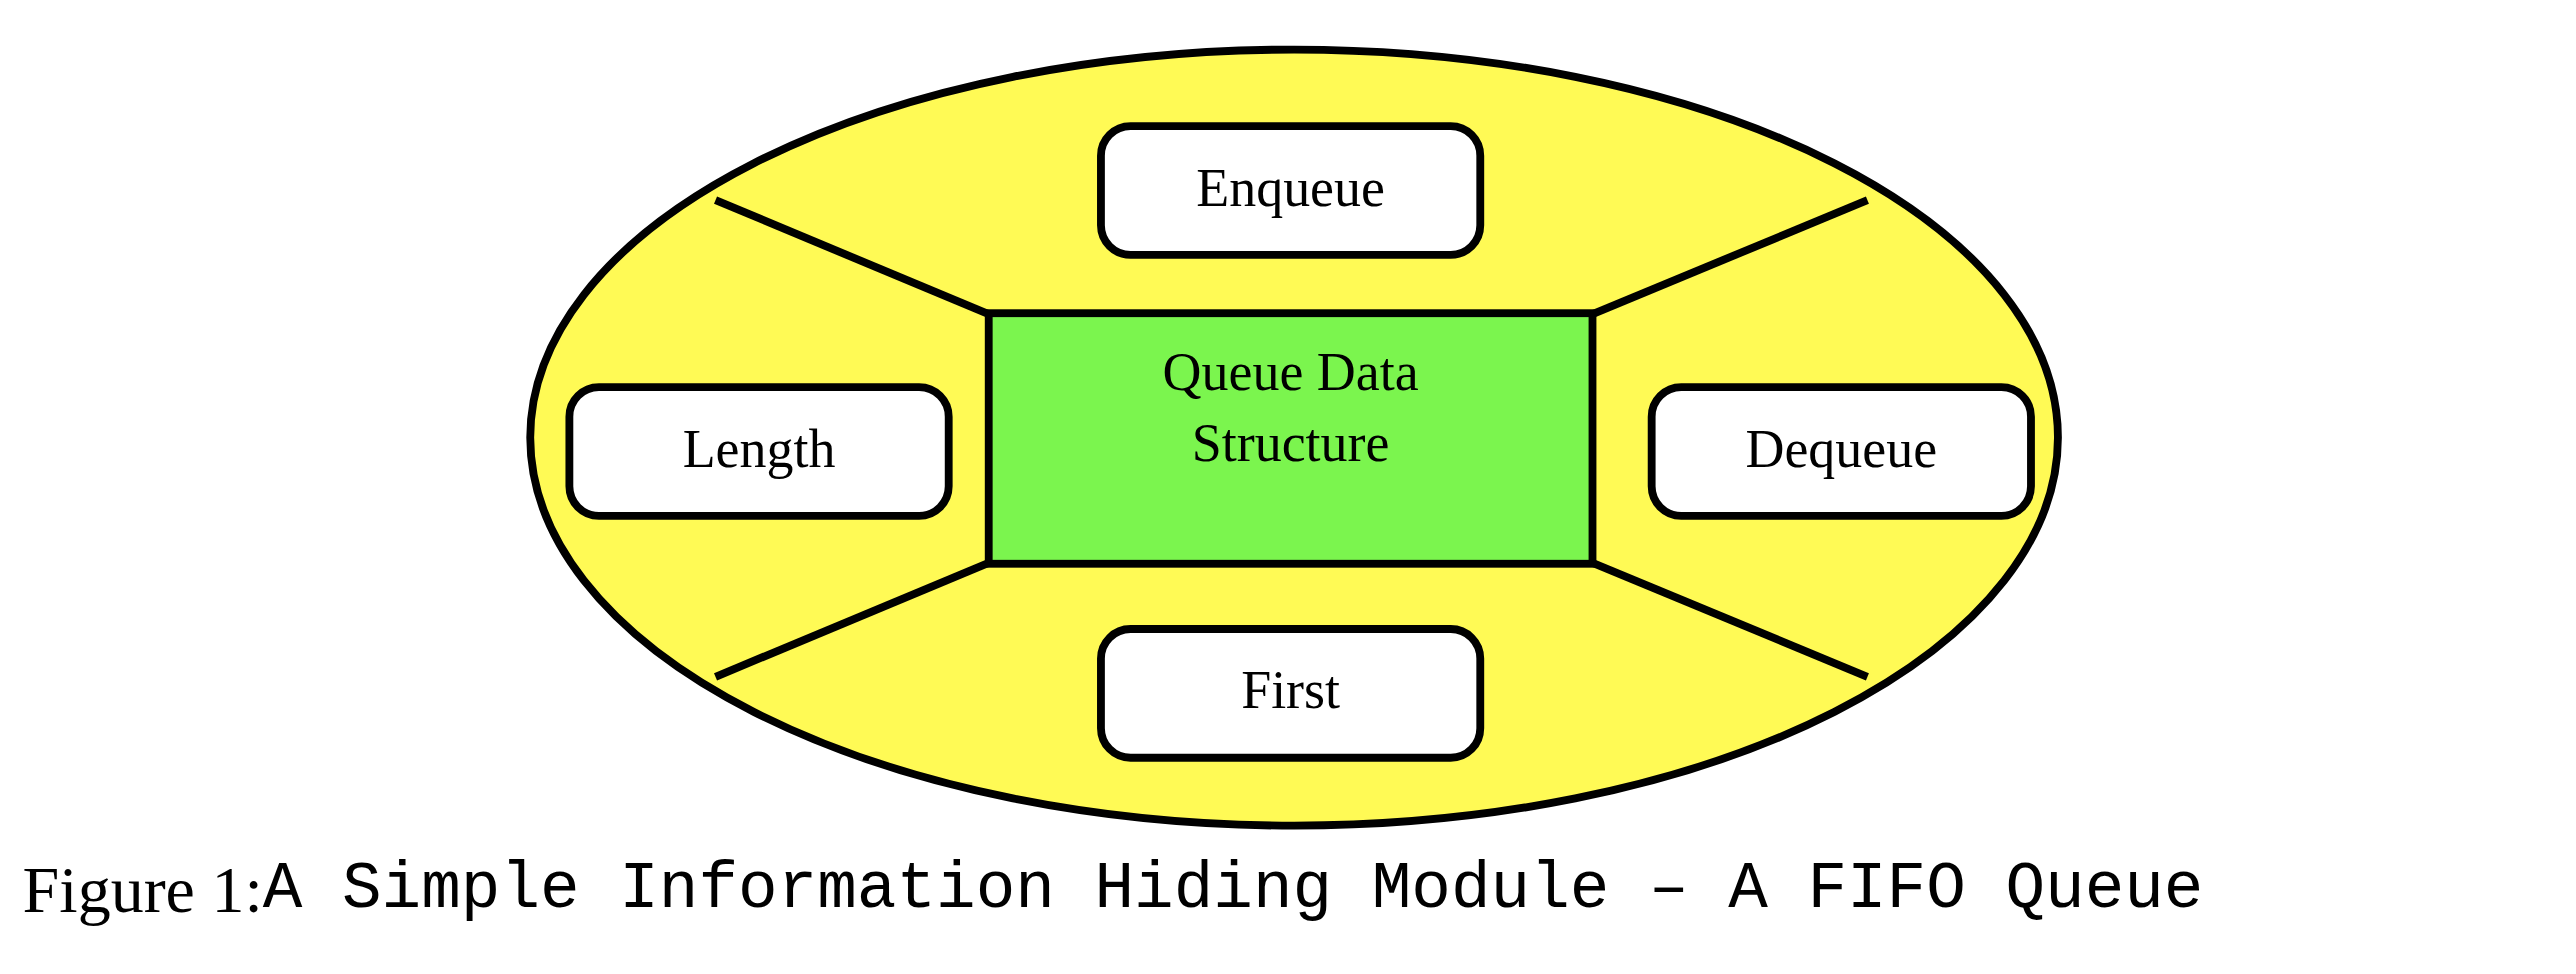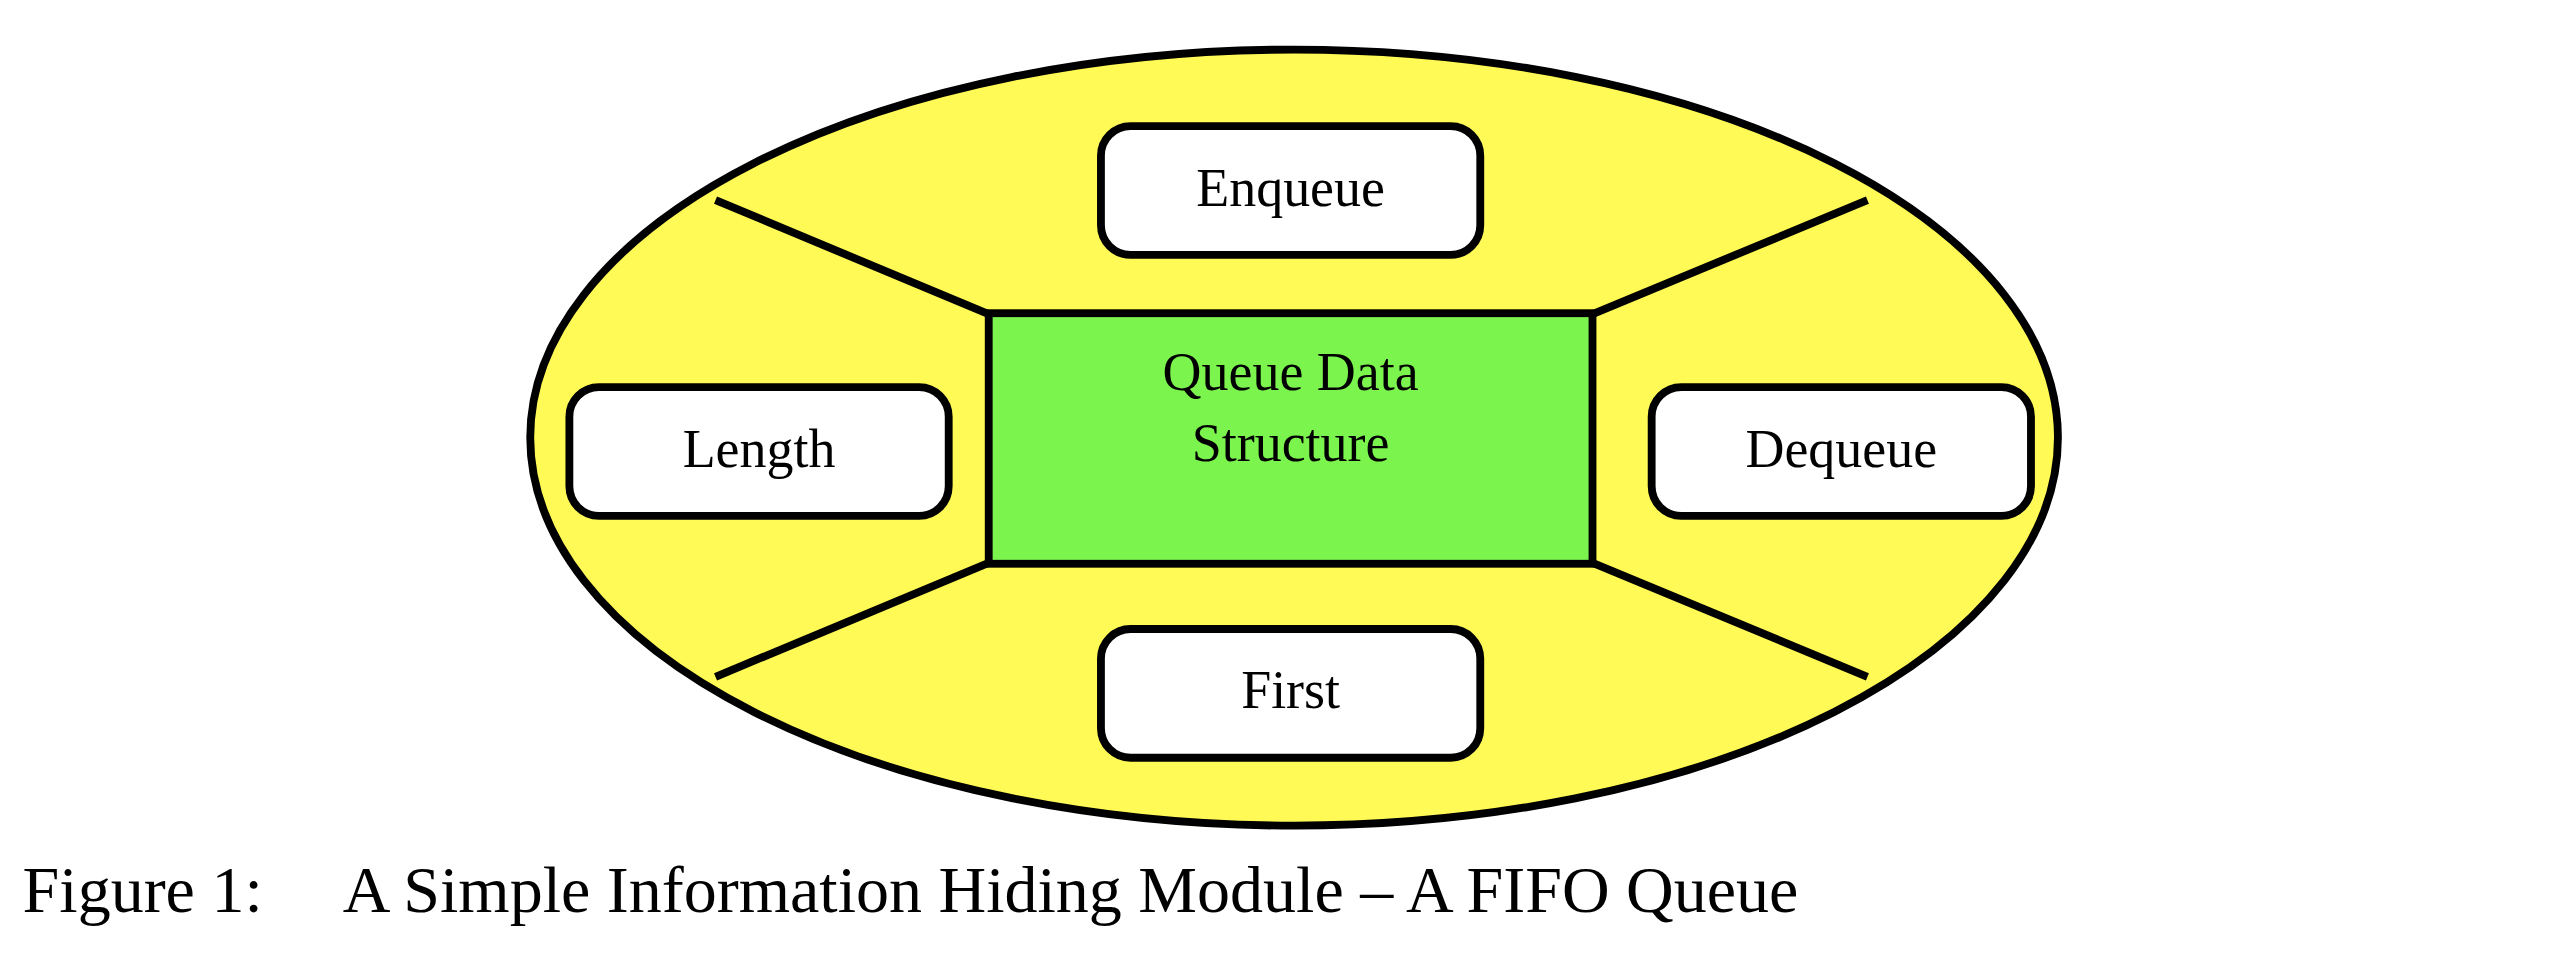--- a/index.html
+++ b/index.html
@@ -51,21 +51,21 @@
     font-family: "Liberation Serif", "DejaVu Serif", serif;
     font-size: 66px;
     color: #000000;
     line-height: 1.0;
   }
   .caption-gap {
     display: inline-block;
     width: 80px;
   }
   .caption-title {
-    font-family: Liberation Serif, serif;
+    font-family: Liberation Mono, monospace;
     font-size: 66px;
     color: #000000;
     line-height: 1.0;
   }
 </style>
 </head>
 <body>
 
 <div id="root">
 

